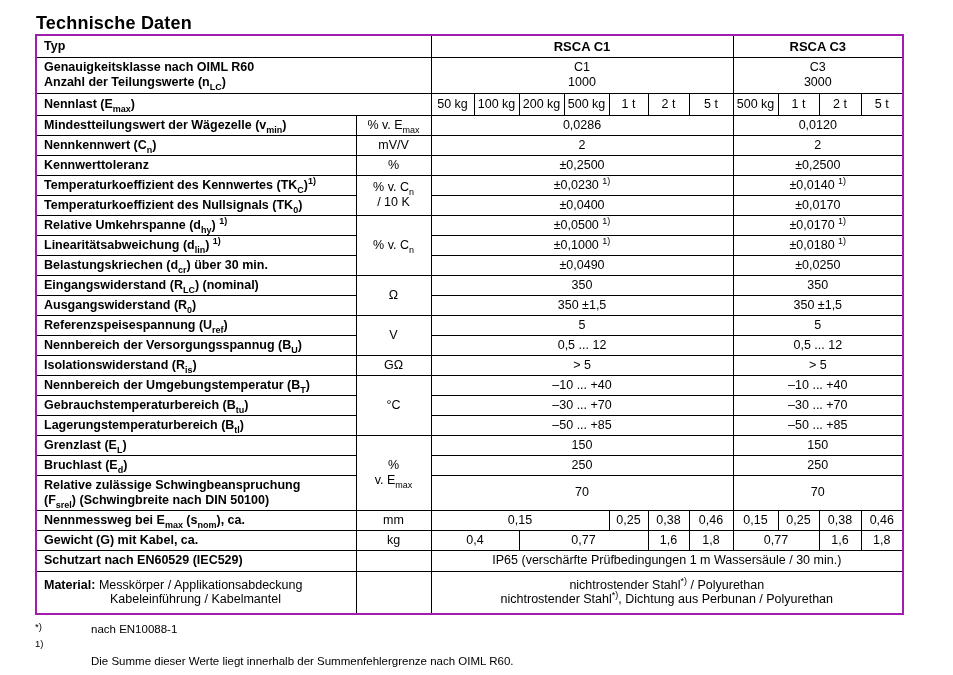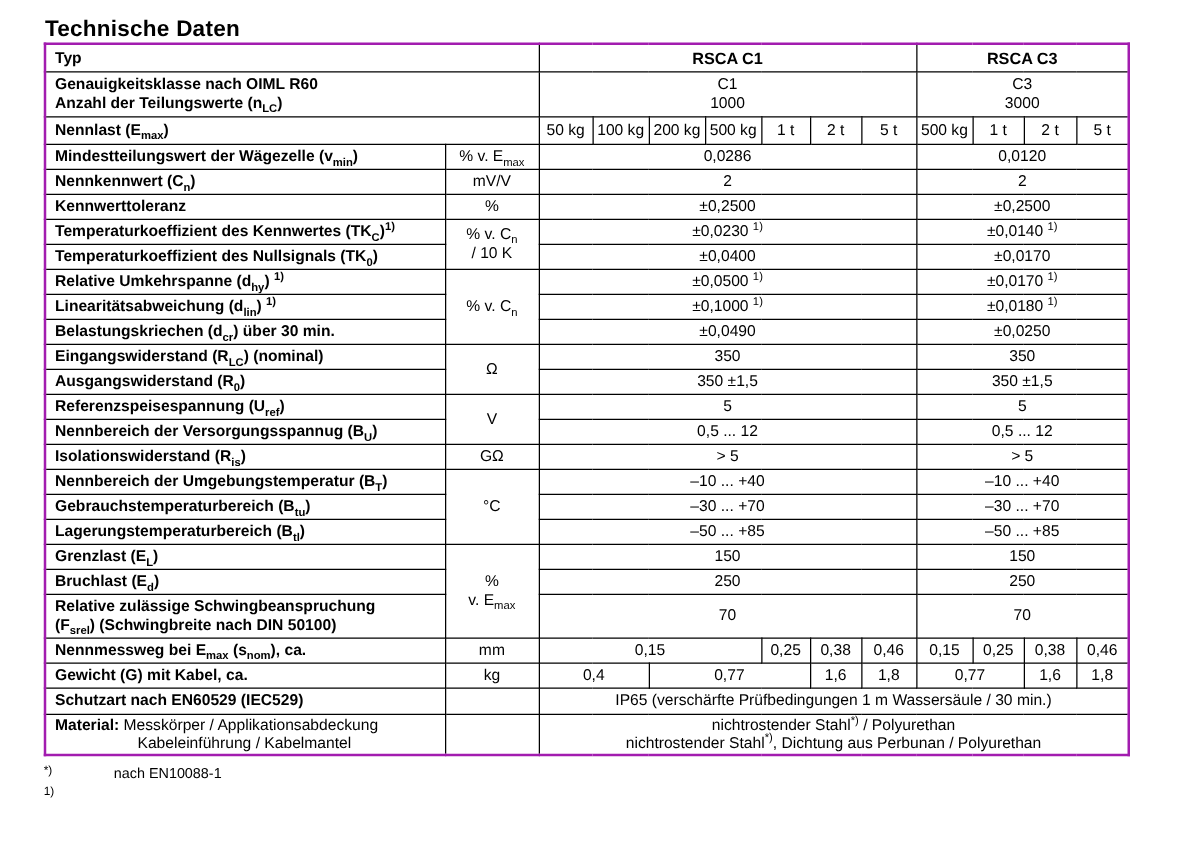--- a/index.html
+++ b/index.html
@@ -28,21 +28,21 @@
   td.lbl {
     text-align:left; font-weight:bold; padding-left:7px; white-space:nowrap;
   }
   td.hdr { font-weight:bold; font-size:13px; }
   td.unit { font-weight:normal; }
   sub { font-size:.72em; line-height:0; }
   sup { font-size:.72em; line-height:0; }
   .nb { font-weight:400; }
   .ind { margin-left:66px;text-align:center; }
   tr.h22 { height:22px; } tr.h36 { height:36px; } tr.h20 { height:20px; }
-  tr.h35 { height:35px;margin-left:27px; } tr.h21 { height:21px; } tr.h32 { height:33px; }
+  tr.h35 { height:35px;margin-left:27px; } tr.h21 { height:21px; } tr.h32 { height:43px; }
   .fnotes { margin-top:7px; font-size:11.5px; width:905px; }
   .fn { display:flex; margin-top:2px; }
   .fnm { flex:0 0 20px; font-size:9.5px; position:relative; top:-1px; }
   .fnt { flex:1; line-height:1.32;margin-left:36px; }
 </style>
 </head>
 <body>
 
 <div class="page">
   <div class="title">Technische Daten</div>
@@ -229,16 +229,16 @@
     </tbody>
   </table>
 
   <div class="fnotes">
     <div class="fn">
       <span class="fnm">*)</span>
       <span class="fnt">nach EN10088-1</span>
     </div>
     <div class="fn">
       <span class="fnm">1)</span>
-      <span class="fnt"><br></span>
+      <span class="fnt"><br><span>Die Summe dieser Werte liegt innerhalb der Summenfehlergrenze nach OIML R60.</span></span>
     </div>
   </div>
 </div>
 
 </body></html>

